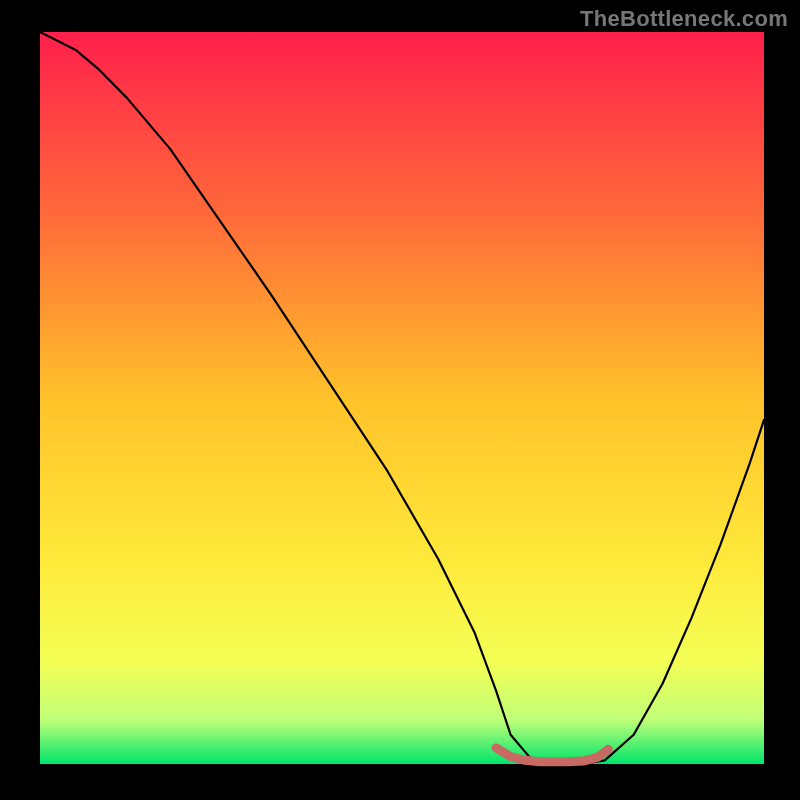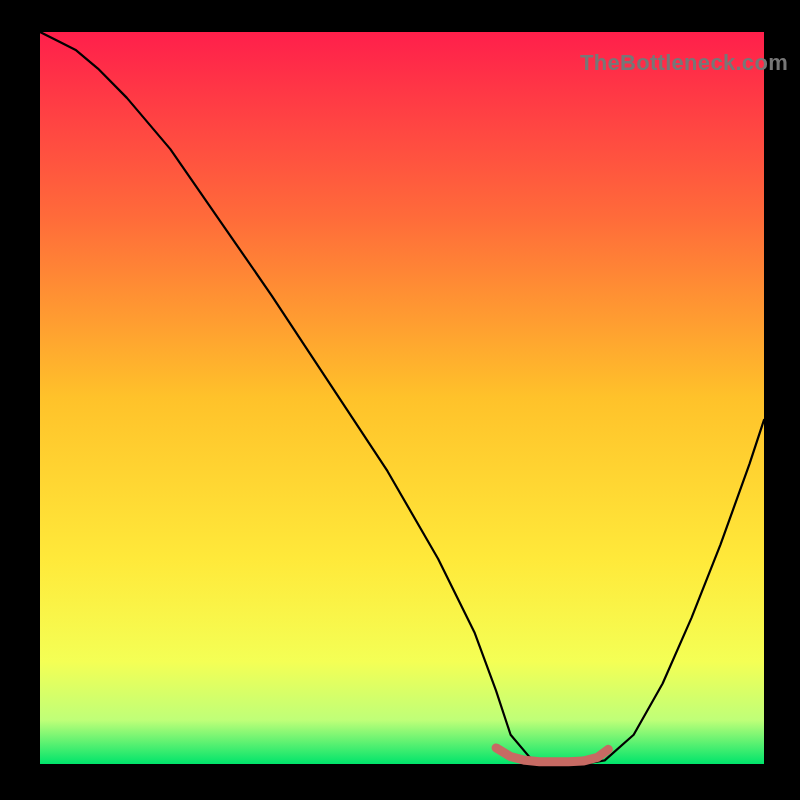--- a/index.html
+++ b/index.html
@@ -19,21 +19,20 @@
   .watermark {
     position: absolute;
     top: 6px;
     right: 12px;
     color: #777777;
     font-size: 22px;
     font-weight: 600;
     letter-spacing: 0.3px;
     z-index: 5;
     user-select: none;
-    margin-top: 44px;
   }
   svg {
     display: block;
   }
 </style>
 </head>
 <body>
 
 <div class="frame">
   <div class="watermark">TheBottleneck.com</div>

